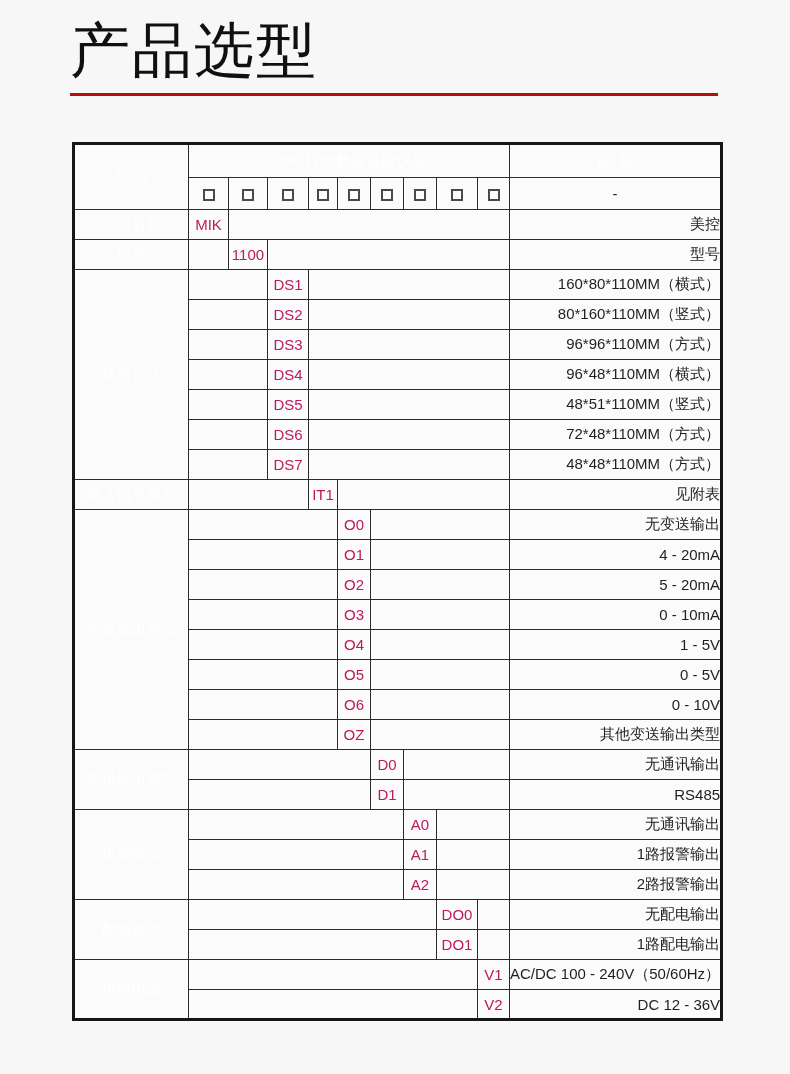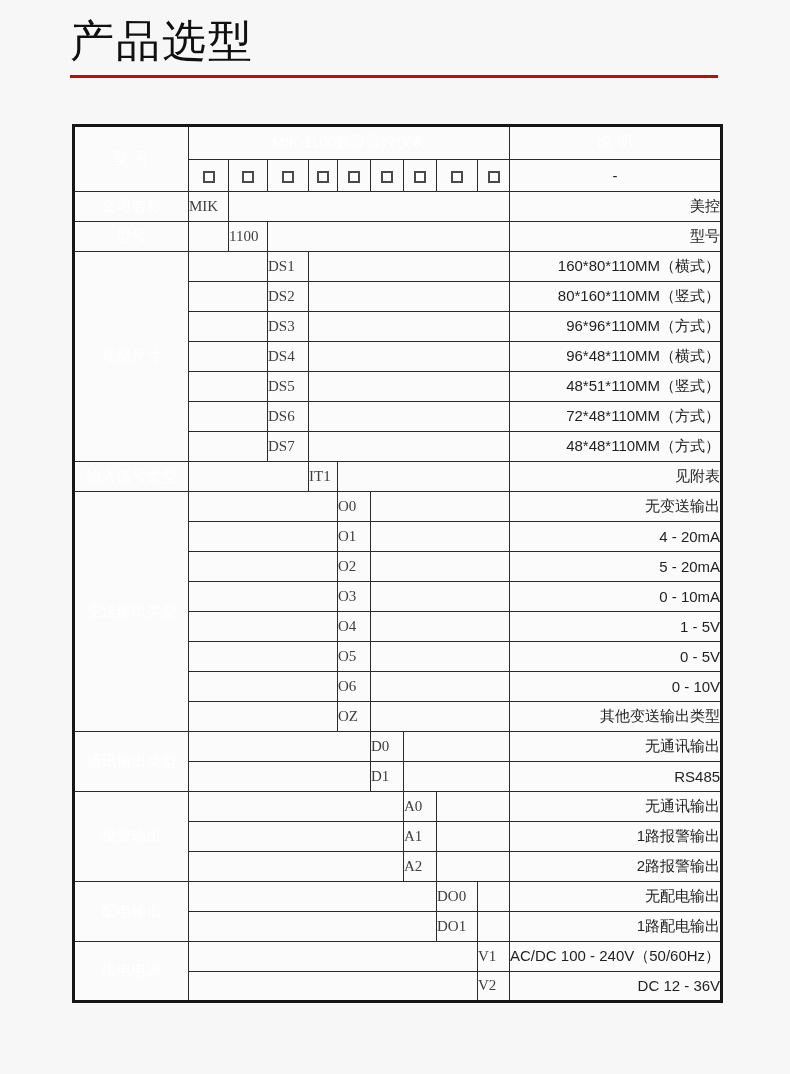--- a/index.html
+++ b/index.html
@@ -13,21 +13,21 @@
   *{box-sizing:border-box;}
   html,body{margin:0;padding:0;}
   body{
     width:790px;height:1074px;
     background:var(--page);
     font-family:"Liberation Sans","DejaVu Sans",sans-serif;
     color:#1f1f1f;
   }
   .page-title{
     margin:16px 0 0 70px;
-    font-size:44px;
+    font-size:60px;
     font-weight:400;
     letter-spacing:2px;
     color:#101010;
     line-height:1.15;
   }
   .title-rule{
     margin:8px 0 0 70px;
     width:648px;height:3px;
     background:var(--rule-red);
   }
@@ -66,21 +66,21 @@
   .th-desc{
     background:var(--red);color:#fff;
     text-align:center;font-size:18px;letter-spacing:1px;
   }
   .chk{text-align:center;}
   .box{
     display:inline-block;width:12px;height:12px;
     border:2px solid #4a4a4a;background:#fdfdfd;
     vertical-align:middle;
   }
-  .code{text-align:left;padding-left:4px;font-size:15px;color:#404040;font-family:Liberation Serif, serif;}
+  .code{text-align:center;padding-left:4px;font-size:15px;color:#be185d;}
   .desc{text-align:right;font-size:16px;white-space:nowrap;}
   .dash{text-align:center;font-size:15px;}
 </style>
 </head>
 <body>
 
 <div class="page">
   <h1 class="page-title">产品选型</h1>
   <div class="title-rule"></div>
 

